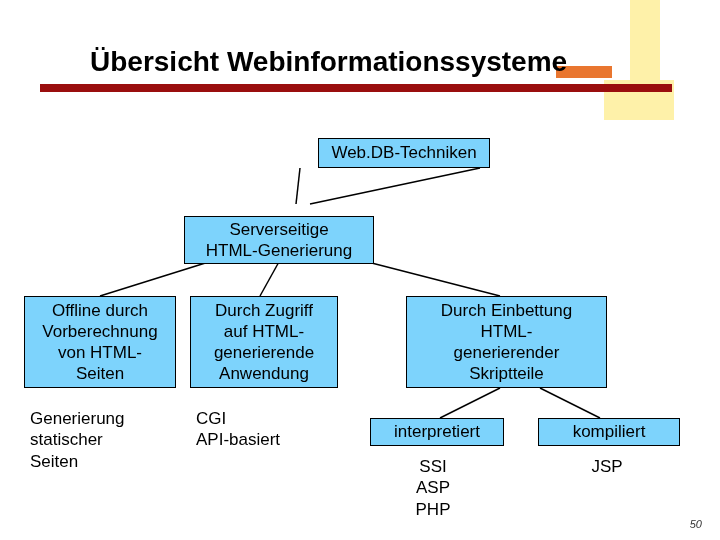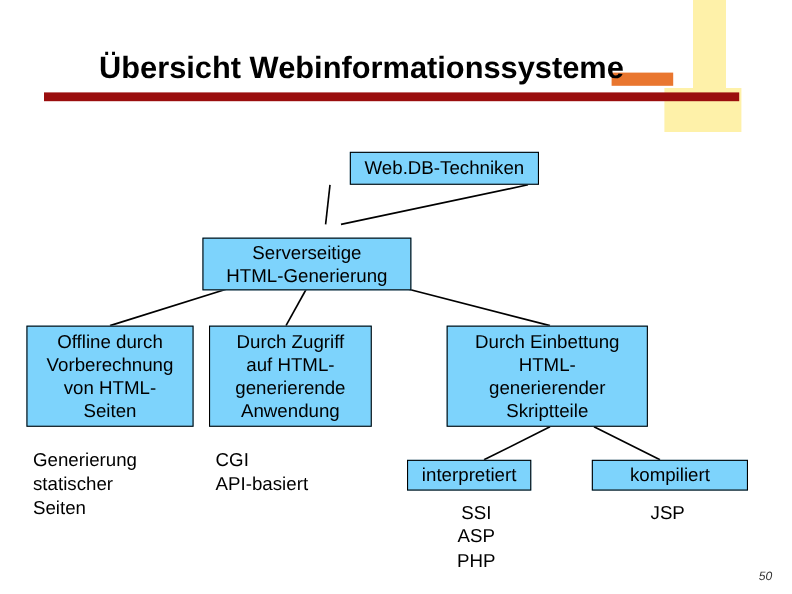--- a/index.html
+++ b/index.html
@@ -102,39 +102,39 @@
 Vorberechnung
 von HTML-
 Seiten</span>
 </div>
 <div class="box" style="top:296px; left:190px; width:148px; height:92px;">
   <span style="white-space:pre-line">Durch Zugriff
 auf HTML-
 generierende
 Anwendung</span>
 </div>
-<div class="box" style="top:296px; left:406px; width:183px; height:92px;">
+<div class="box" style="top:296px; left:406px; width:201px; height:92px;">
   <span style="white-space:pre-line">Durch Einbettung
 HTML-
 generierender
 Skriptteile</span>
 </div>
 
 <div class="plain" style="top:408px; left:30px;">
   <span style="white-space:pre-line">Generierung
 statischer
 Seiten</span>
 </div>
 
 <div class="plain" style="top:408px; left:196px;">
   <span style="white-space:pre-line">CGI
 API-basiert</span>
 </div>
 
-<div class="box" style="top:418px; left:370px; width:113px; height:28px;">
+<div class="box" style="top:418px; left:370px; width:134px; height:28px;">
   <span>interpretiert</span>
 </div>
 <div class="box" style="top:418px; left:538px; width:142px; height:28px;">
   <span>kompiliert</span>
 </div>
 
 <div class="plain center" style="top:456px; left:398px; width:70px;">
   <span style="white-space:pre-line">SSI
 ASP
 PHP</span>

